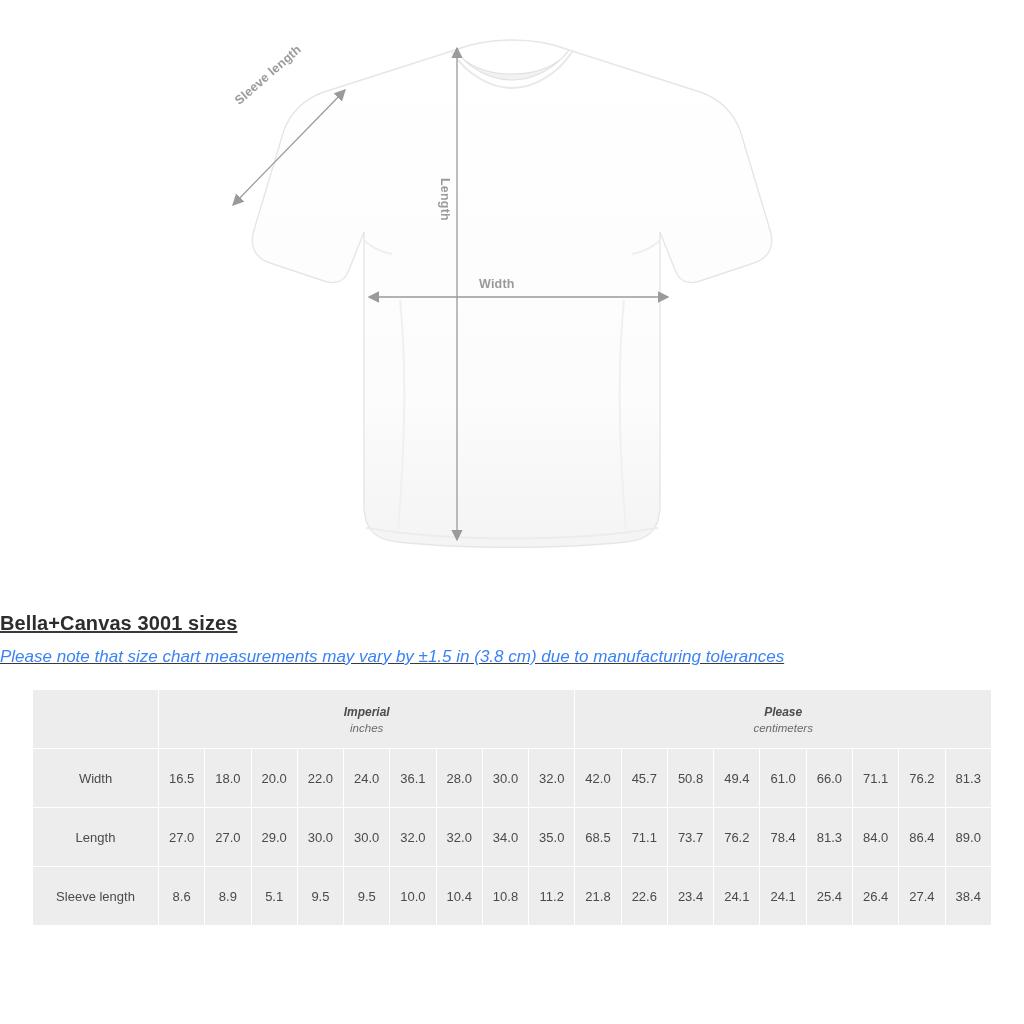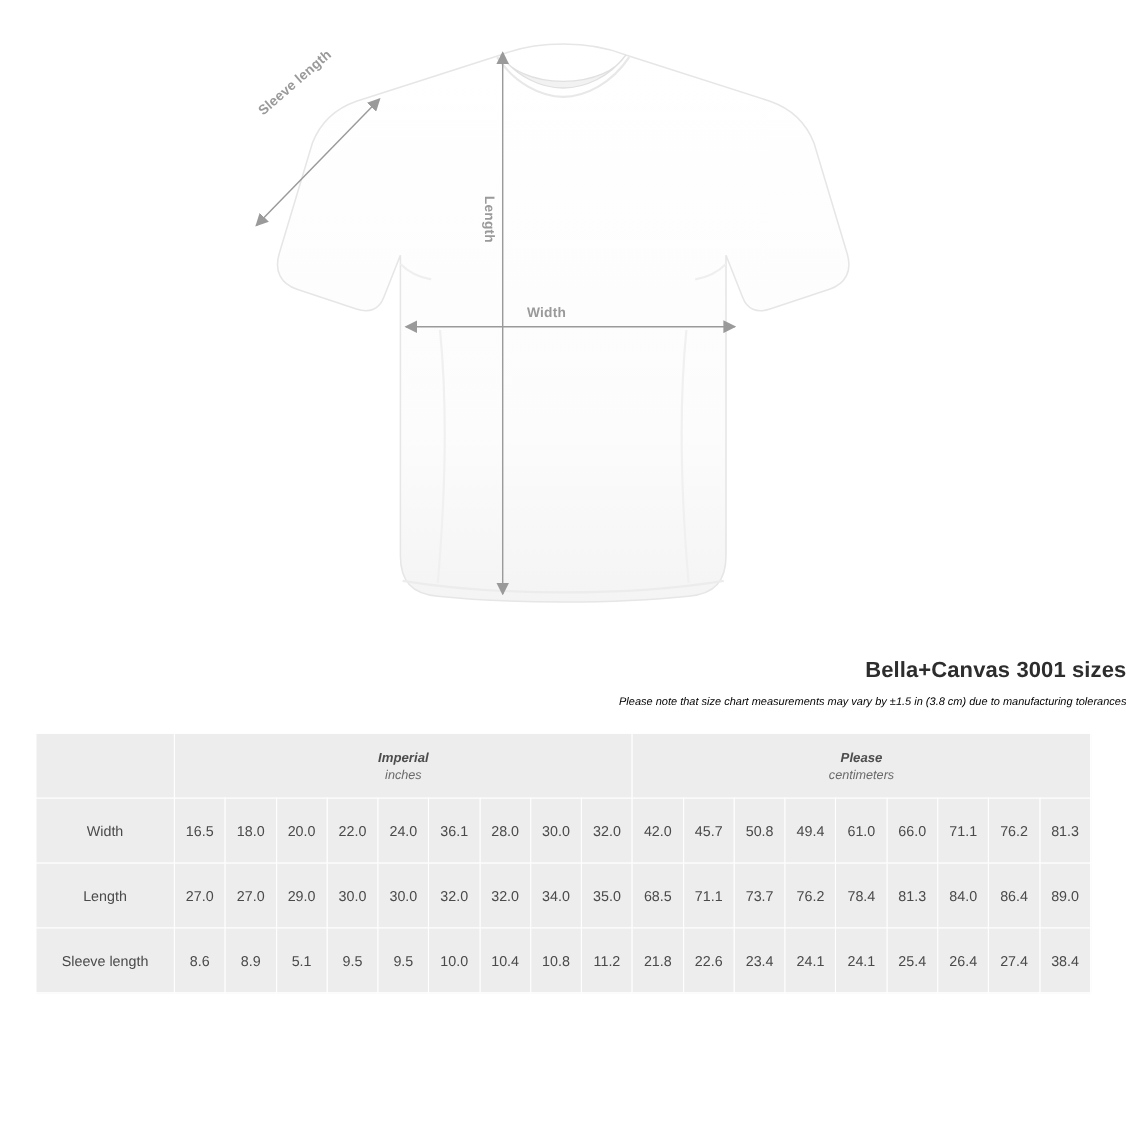--- a/index.html
+++ b/index.html
@@ -50,33 +50,34 @@
     transform: rotate(90deg);
     transform-origin: left top;
   }
   .lbl-width {
     left: 479px;
     top: 277px;
   }
 
   
   .titles {
-    text-align: right;
-    margin-top: 18px;
+    text-align: left;
+    margin-top: 32px;
+    text-decoration: underline;
   }
   .chart-title {
     font-size: 20px;
     font-weight: bold;
     color: #2d2d2d;
     letter-spacing: 0.1px;
   }
   .chart-note {
-    font-size: 10px;
+    font-size: 17px;
     font-style: italic;
-    color: #000000;
+    color: #3b82f6;
     margin-top: 12px;
   }
 
   
   .table-wrap {
     margin: 22px 32px 0 32px;
   }
   table.size-table {
     width: 960px;
     border-collapse: collapse;

